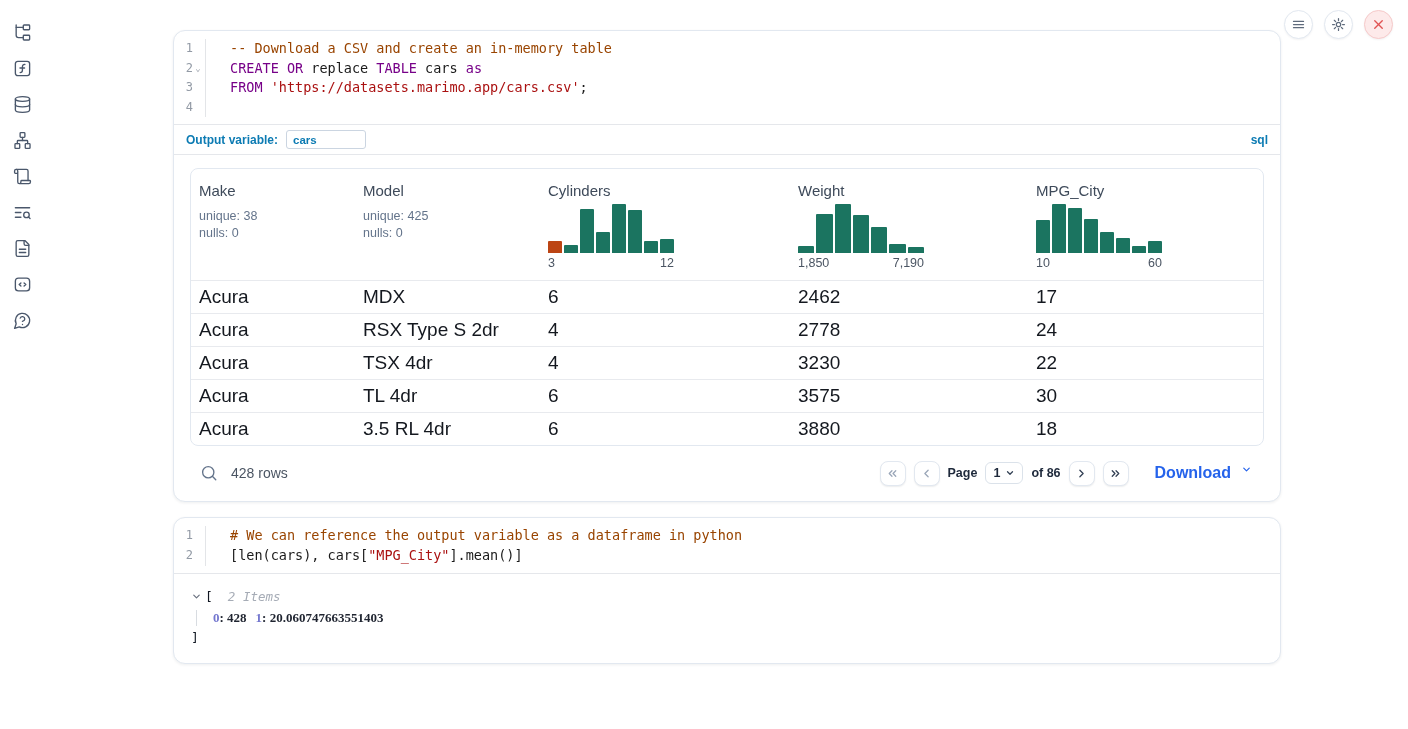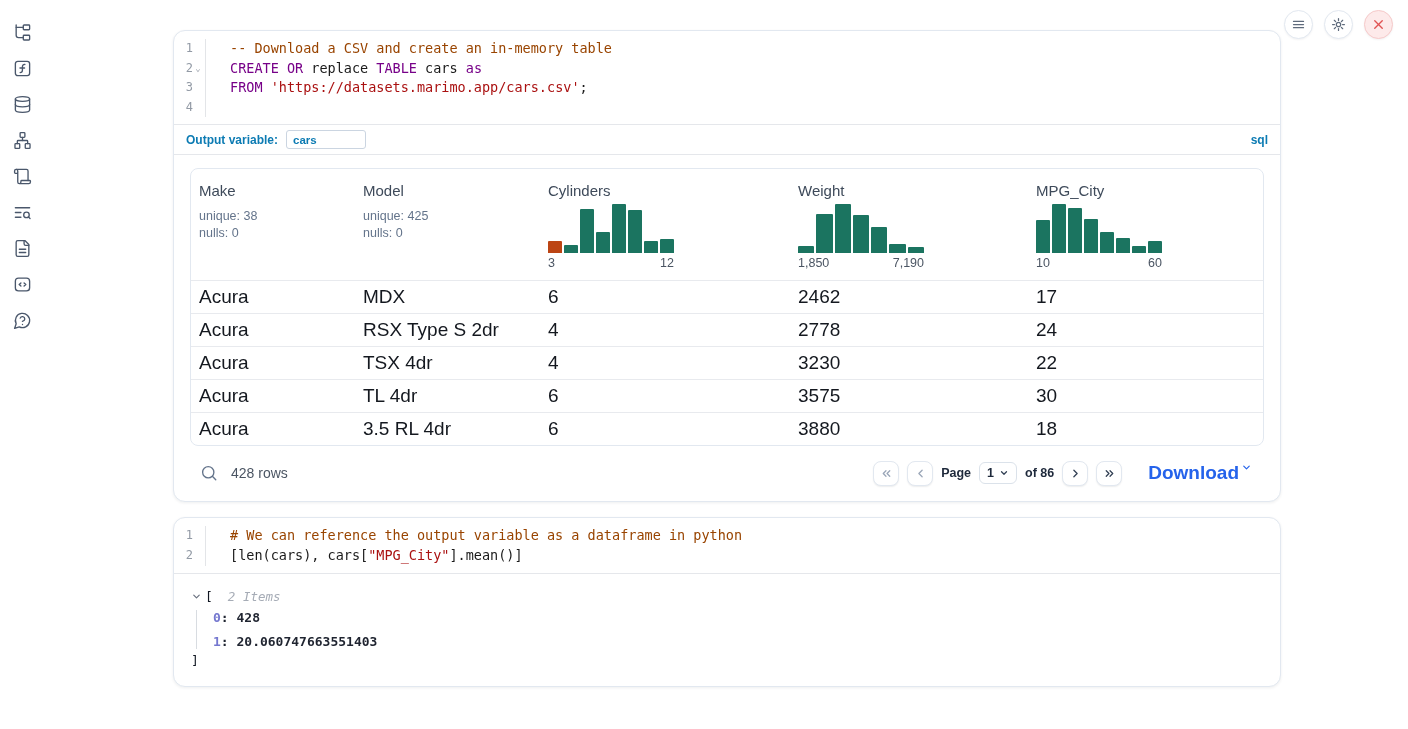--- a/index.html
+++ b/index.html
@@ -68,33 +68,33 @@
   .pg-btn { width:26px; height:25px; border:1px solid #e2e8f0; border-radius:8px; background:#fff;
             box-shadow:0 1px 1.5px rgba(15,23,42,.08); display:flex; align-items:center; justify-content:center;
             color:#334155; cursor:pointer; }
   .pg-btn svg { width:13px; height:13px; }
   .pg-btn.disabled { color:#9aa6b8; }
   .page-label, .of-label { font-size:12.5px; font-weight:600; color:#1e293b; }
   .page-select { display:flex; align-items:center; gap:5px; border:1px solid #dbe2ea; border-radius:6px;
                  height:22px; padding:0 7px; font-size:12.5px; font-weight:600; color:#1e293b;
                  background:#fff; cursor:pointer; }
   .page-select svg { width:10px; height:10px; color:#334155; }
-  .download { display:flex; gap:2px; color:#2563eb; font-size:19px; font-weight:600;
+  .download { display:flex; gap:10px; color:#2563eb; font-size:16px; font-weight:600;
               margin-left:18px; margin-right:8px; cursor:pointer; }
   .download svg { width:11px; height:11px; }
 
   
   .py-output { padding:15px 16px 18px 17px; font-family:"DejaVu Sans Mono", monospace; font-size:13px; color:#111722; }
   .tree-head { display:flex; align-items:center; }
   .tree-chevron { width:11px; height:11px; color:#6b7280; margin-right:3px; cursor:pointer; }
   .tree-chevron svg { width:100%; height:100%; display:block; }
   .tree-open { color:#111722; }
   .tree-items-label { color:#a6acb6; font-style:italic; margin-left:15px; font-size:12.5px; }
   .tree-entries { margin:6px 0 4px 5px; border-left:1px solid #d8dce1; padding-left:16px;
-                  display:flex; flex-direction:column; gap:9px; }
+                  display:flex; gap:9px;font-family:Liberation Serif, serif; }
   .entry-key { color:#7477cf; font-weight:700; }
   .entry-colon { color:#1f2430; font-weight:700; }
   .entry-value { color:#1f2430; font-weight:700; }
   .tree-close { margin-top:3px; color:#111722; }
 </style>
 </head>
 <body>
 
 <div class="sidebar">
   <span class="side-icon">

